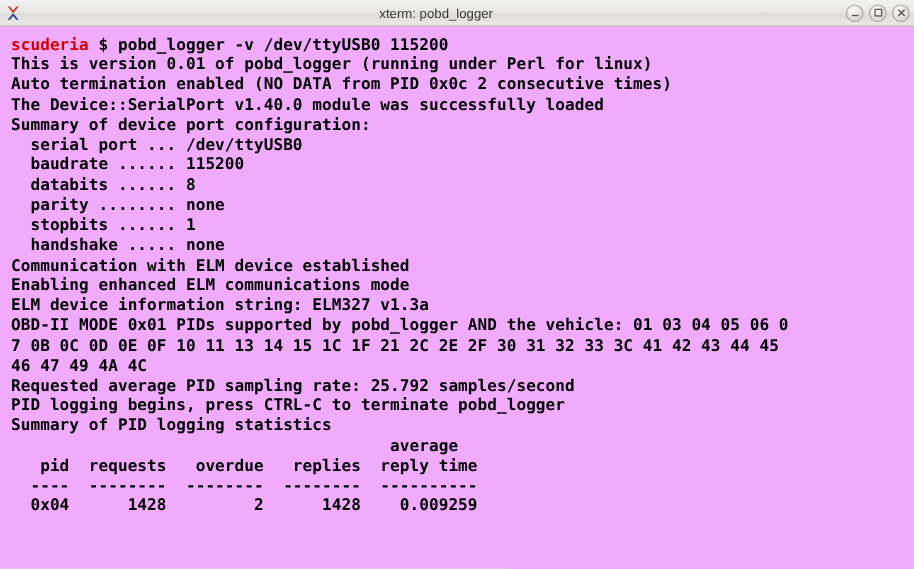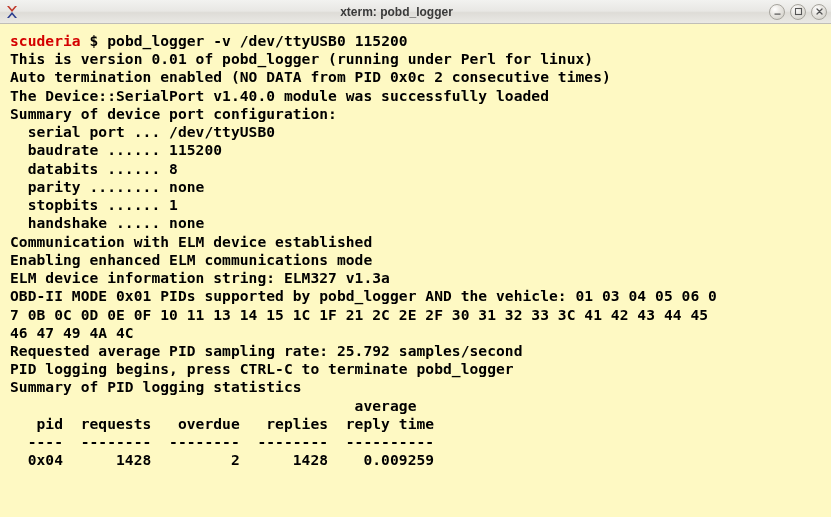--- a/index.html
+++ b/index.html
@@ -24,41 +24,41 @@
       height: 16px;
       margin-right: 4px;
       display: inline-flex;
       align-items: center;
       justify-content: center;
     }
     .titlebar-title {
       flex: 1;
       text-align: center;
       font-size: 12px;
-      font-weight: bold;
+      font-weight: normal;
       color: #3a3a3a;
     }
     .titlebar-buttons {
       display: flex;
       gap: 5px;
     }
     .titlebar-btn {
       width: 16px;
       height: 16px;
       border-radius: 50%;
       background: radial-gradient(circle at 35% 30%, #ffffff 0%, #eceae6 35%, #dcdad4 70%, #c7c5bf 100%);
       border: 1px solid #a7a59e;
       display: flex;
       align-items: center;
       justify-content: center;
       cursor: pointer;
     }
     .titlebar-btn svg { display: block; }
     .terminal {
-      background: #fef9c3;
+      background: #f0abfc;
       height: calc(100% - 24px);
       padding: 8px 10px;
       font-family: "DejaVu Sans Mono", "Liberation Mono", "Courier New", monospace;
       font-size: 14.6px;
       line-height: 1.25;
       white-space: pre;
       overflow: hidden;
       color: #000000;
       font-weight: bold;
       letter-spacing: 0.05px;

